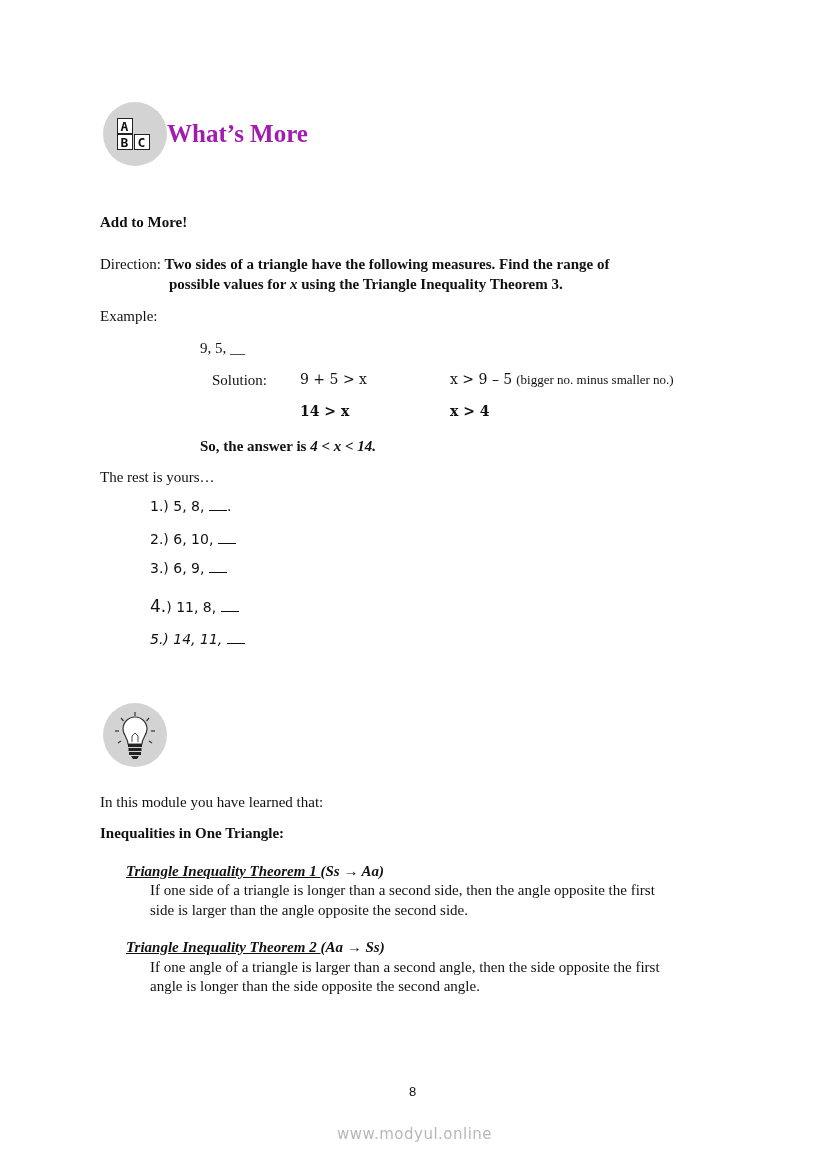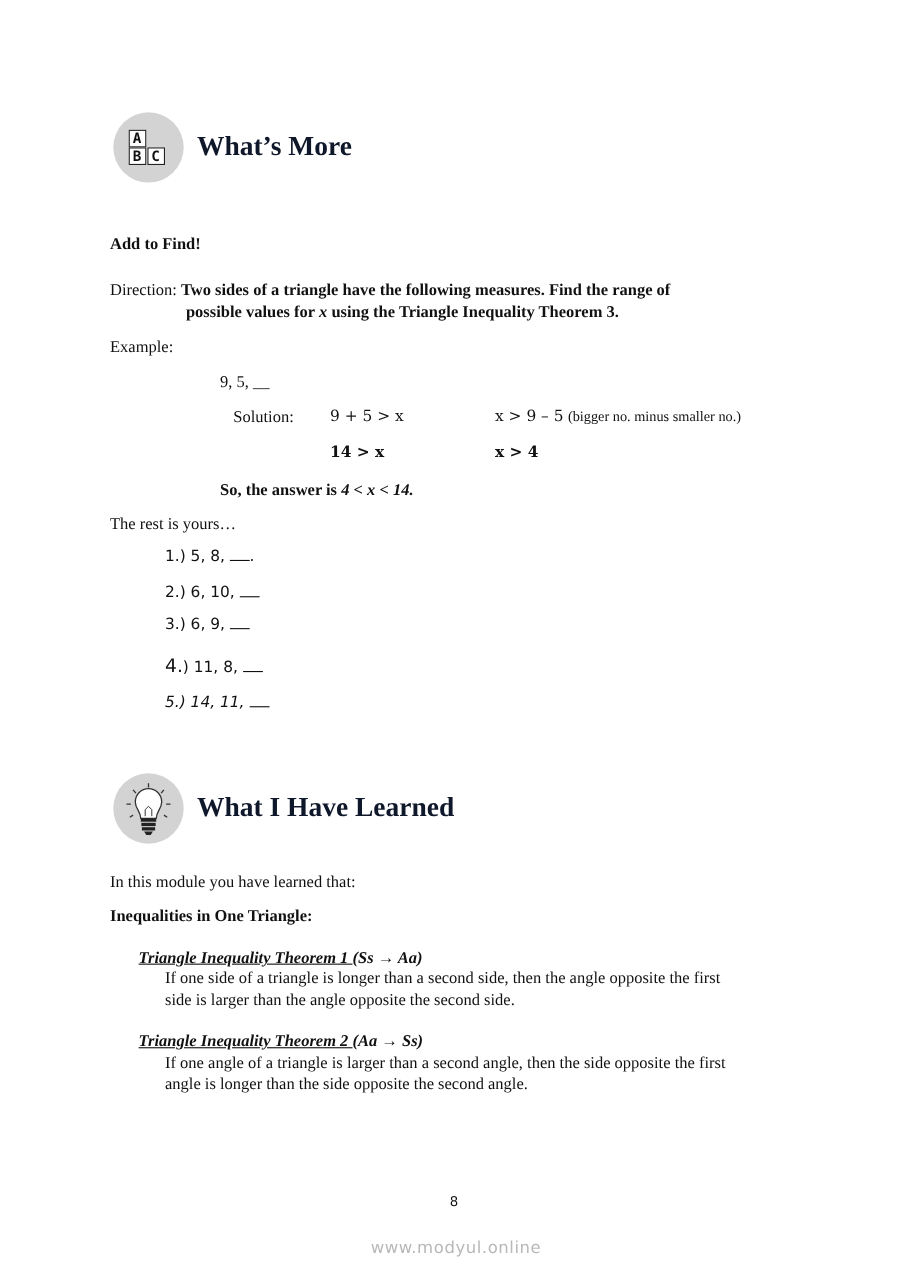--- a/index.html
+++ b/index.html
@@ -3,21 +3,21 @@
 <meta charset="utf-8">
 <style>
   html, body { margin: 0; padding: 0; background: #ffffff; }
   body { width: 826px; height: 1169px; position: relative; overflow: hidden;
          font-family: "Liberation Serif", "DejaVu Serif", serif; color: #111; }
   .abs { position: absolute; }
   .section-head { position: absolute; left: 103px; display: flex; align-items: center; }
   .circle { width: 64px; height: 64px; border-radius: 50%; background: #d3d3d3;
             display: flex; align-items: center; justify-content: center; }
   .section-title { font-family: "Liberation Serif", serif; font-weight: bold;
-                   font-size: 25px; margin-left: 12px; color: #0f172a; }
+                   font-size: 25px; color: #a21caf; }
   .t15 { font-size: 15px; line-height: 20px; }
   .bold { font-weight: bold; }
   .ital { font-style: italic; }
   .math { font-family: "DejaVu Serif", serif; font-size: 14px; }
   .cal { font-family: "DejaVu Sans", sans-serif; font-size: 14px; }
   .small { font-size: 13px; }
   .blank { display: inline-block; border-bottom: 1px solid #111; width: 18px; height: 1px; vertical-align: baseline; }
   .theorem-title { font-weight: bold; font-style: italic; text-decoration: underline; }
   .para { text-align: justify; }
   .footer-num { font-family: "Liberation Sans", sans-serif; font-size: 13px; }
@@ -35,21 +35,21 @@
       <span class="blockbox">A</span>
       <div style="display:flex;">
         <span class="blockbox">B</span>
         <span class="blockbox" style="margin-left:1px;">C</span>
       </div>
     </div>
   </div>
   <span class="section-title">What’s More</span>
 </div>
 
-<div class="abs t15 bold" style="left:100px; top:212px;">Add to Find!</div>
+<div class="abs t15 bold" style="left:100px; top:212px;">Add to More!</div>
 
 <div class="abs t15" style="left:100px; top:254px; width:620px;">
   <span>Direction:</span>
   <span class="bold">Two sides of a triangle have the following measures.  Find the range of</span>
 </div>
 <div class="abs t15 bold" style="left:169px; top:274px;">
   <span>possible values for </span><span class="ital">x</span><span> using the Triangle Inequality Theorem 3.</span>
 </div>
 
 <div class="abs t15" style="left:100px; top:306px;">Example:</div>
@@ -99,21 +99,20 @@
         <line x1="40" y1="33" x2="37" y2="31"></line>
         <path d="M16 34 C16 28 11 25 11 19 A12 12 0 0 1 35 19 C35 25 30 28 30 34 Z" fill="#fff"></path>
         <path d="M20 32 L20 26 L23 23 L26 26 L26 32" stroke-width="0.9"></path>
       </g>
       <rect x="16" y="34" width="14" height="3" fill="#222"></rect>
       <rect x="16.5" y="38" width="13" height="3" fill="#222"></rect>
       <rect x="17" y="42" width="12" height="3" fill="#222"></rect>
       <path d="M19 46 L27 46 L25 49 L21 49 Z" fill="#222"></path>
     </svg>
   </div>
-  <span class="section-title">What I Have Learned</span>
 </div>
 
 <div class="abs t15" style="left:100px; top:792px;">In this  module you have learned that:</div>
 <div class="abs t15 bold" style="left:100px; top:823px;">Inequalities in One Triangle:</div>
 
 <div class="abs t15" style="left:126px; top:861px;">
   <span class="theorem-title">Triangle Inequality Theorem 1 </span><span class="bold ital">(Ss → Aa)</span>
 </div>
 <div class="abs t15 para" style="left:150px; top:880px; width:577px;">If one side of a triangle is longer than a second side, then the angle opposite the first</div>
 <div class="abs t15" style="left:150px; top:900px;">side is larger than the angle opposite the second side.</div>

